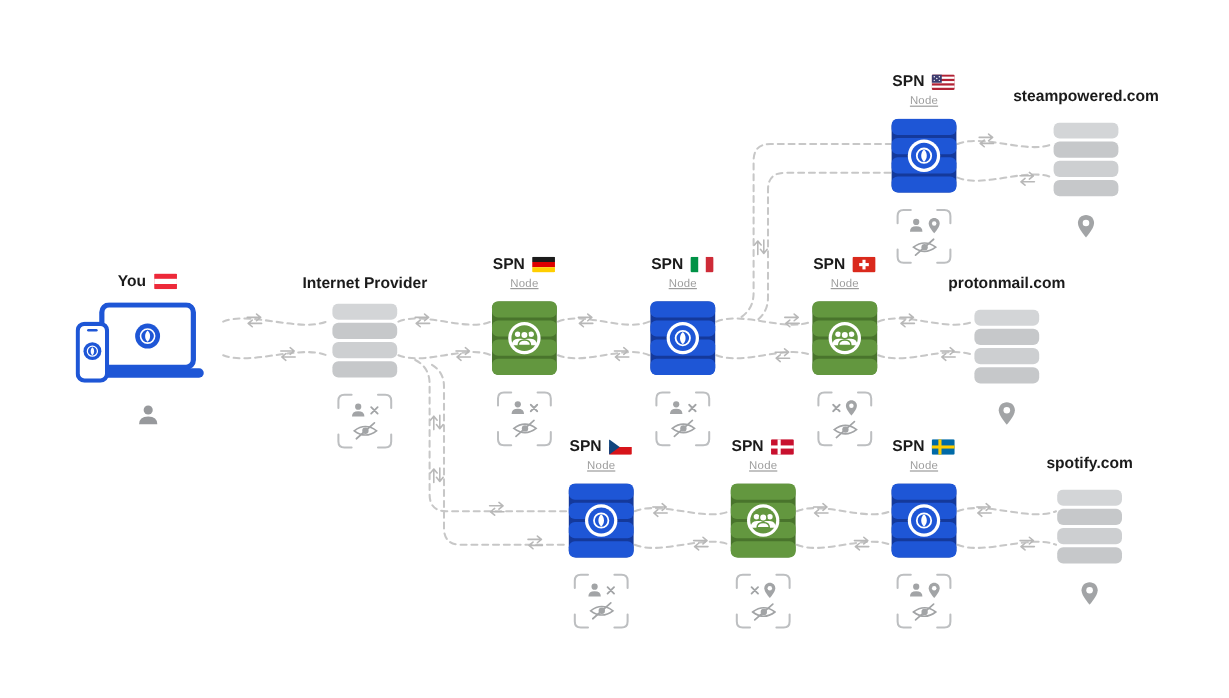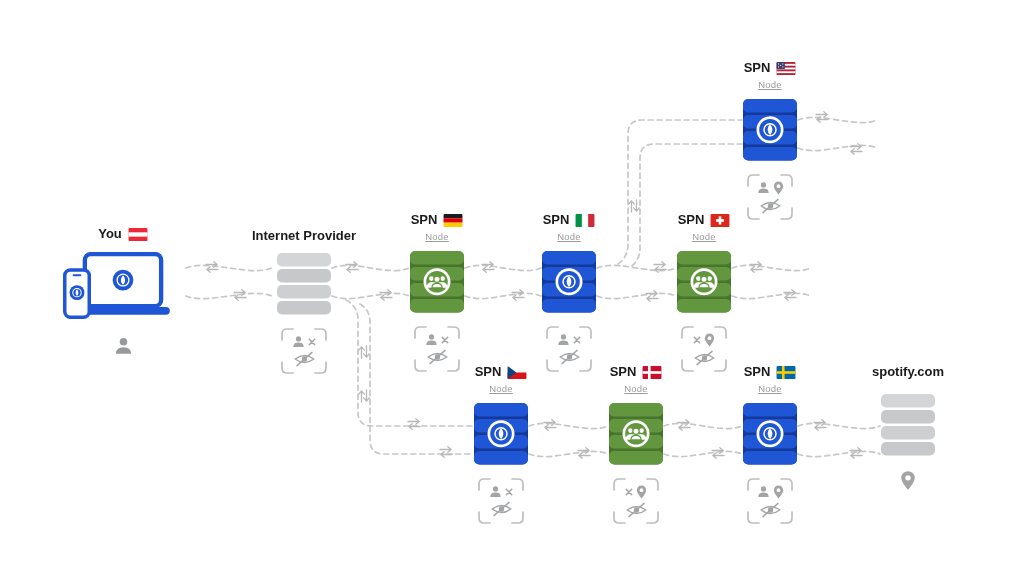--- a/index.html
+++ b/index.html
@@ -30,21 +30,21 @@
   #provider{left:244px;top:228px;}
   #node-de{left:377px;top:212px;}
   #node-it{left:509px;top:212px;}
   #node-ch{left:644px;top:212px;}
   #node-us{left:710px;top:60px;}
   #node-cz{left:441px;top:364px;}
   #node-dk{left:576px;top:364px;}
   #node-se{left:710px;top:364px;}
   #dest-steam{left:845px;top:72px;}
   #dest-proton{left:779px;top:228px;}
-  #dest-spotify{left:848px;top:364px;text-align:center;}
+  #dest-spotify{left:848px;top:378px;text-align:center;}
 </style>
 </head>
 <body>
 
 <div class="stage">
 
   <svg class="wires" width="1024" height="582" viewBox="0 0 1024 582">
     <defs>
       <g id="swap-h" stroke="#b8b8b8" stroke-width="1.3" fill="none" stroke-linecap="round" stroke-linejoin="round">
         <path d="M-6 -2.5 H5 M1.8 -5.3 L5.2 -2.5 L1.8 0.3"></path>
@@ -523,31 +523,61 @@
             <svg width="23" height="16" viewBox="0 0 26 18">
               <path d="M2.5 9 Q13 1 23.5 9 Q13 17 2.5 9 Z" fill="none" stroke="#a2a4a6" stroke-width="1.5"></path>
               <circle cx="13" cy="9" r="3" fill="#a2a4a6"></circle>
               <path d="M4.5 16.5 L21.5 1.5" stroke="#a2a4a6" stroke-width="1.6" stroke-linecap="round"></path>
             </svg>
           </div>
       </div>
     </div>
   </div>
 
-
-
-  <div class="group dest" id="dest-spotify">
-    <div class="lbl">
-        <span>spotify.com</span>
+  <div class="group dest" id="dest-steam">
+    <div class="lbl">
+        <span>steampowered.com</span>
       </div>
     <div class="server"><svg width="56" height="64" viewBox="0 0 56 64">
           <rect x="1" y="0" width="54" height="13.5" rx="5" fill="#d3d5d7"></rect>
           <rect x="1" y="16" width="54" height="13.5" rx="5" fill="#c6c8ca"></rect>
           <rect x="1" y="32" width="54" height="13.5" rx="5" fill="#cdcfd1"></rect>
           <rect x="1" y="48" width="54" height="13.5" rx="5" fill="#c6c8ca"></rect>
         </svg></div>
     <div class="pin"><svg width="16" height="21" viewBox="0 0 14 18">
           <path d="M7 .8 C3.6 .8 1.1 3.4 1.1 6.7 C1.1 10.9 7 17.2 7 17.2 C7 17.2 12.9 10.9 12.9 6.7 C12.9 3.4 10.4 .8 7 .8 Z" fill="#a2a4a6"></path>
           <circle cx="7" cy="6.7" r="2.4" fill="#fff"></circle>
         </svg></div>
   </div>
 
+  <div class="group dest" id="dest-proton">
+    <div class="lbl">
+        <span>protonmail.com</span>
+      </div>
+    <div class="server"><svg width="56" height="64" viewBox="0 0 56 64">
+          <rect x="1" y="0" width="54" height="13.5" rx="5" fill="#d3d5d7"></rect>
+          <rect x="1" y="16" width="54" height="13.5" rx="5" fill="#c6c8ca"></rect>
+          <rect x="1" y="32" width="54" height="13.5" rx="5" fill="#cdcfd1"></rect>
+          <rect x="1" y="48" width="54" height="13.5" rx="5" fill="#c6c8ca"></rect>
+        </svg></div>
+    <div class="pin"><svg width="16" height="21" viewBox="0 0 14 18">
+          <path d="M7 .8 C3.6 .8 1.1 3.4 1.1 6.7 C1.1 10.9 7 17.2 7 17.2 C7 17.2 12.9 10.9 12.9 6.7 C12.9 3.4 10.4 .8 7 .8 Z" fill="#a2a4a6"></path>
+          <circle cx="7" cy="6.7" r="2.4" fill="#fff"></circle>
+        </svg></div>
+  </div>
+
+  <div class="group dest" id="dest-spotify">
+    <div class="lbl">
+        <span>spotify.com</span>
+      </div>
+    <div class="server"><svg width="56" height="64" viewBox="0 0 56 64">
+          <rect x="1" y="0" width="54" height="13.5" rx="5" fill="#d3d5d7"></rect>
+          <rect x="1" y="16" width="54" height="13.5" rx="5" fill="#c6c8ca"></rect>
+          <rect x="1" y="32" width="54" height="13.5" rx="5" fill="#cdcfd1"></rect>
+          <rect x="1" y="48" width="54" height="13.5" rx="5" fill="#c6c8ca"></rect>
+        </svg></div>
+    <div class="pin"><svg width="16" height="21" viewBox="0 0 14 18">
+          <path d="M7 .8 C3.6 .8 1.1 3.4 1.1 6.7 C1.1 10.9 7 17.2 7 17.2 C7 17.2 12.9 10.9 12.9 6.7 C12.9 3.4 10.4 .8 7 .8 Z" fill="#a2a4a6"></path>
+          <circle cx="7" cy="6.7" r="2.4" fill="#fff"></circle>
+        </svg></div>
+  </div>
+
 </div>
 
 </body></html>

